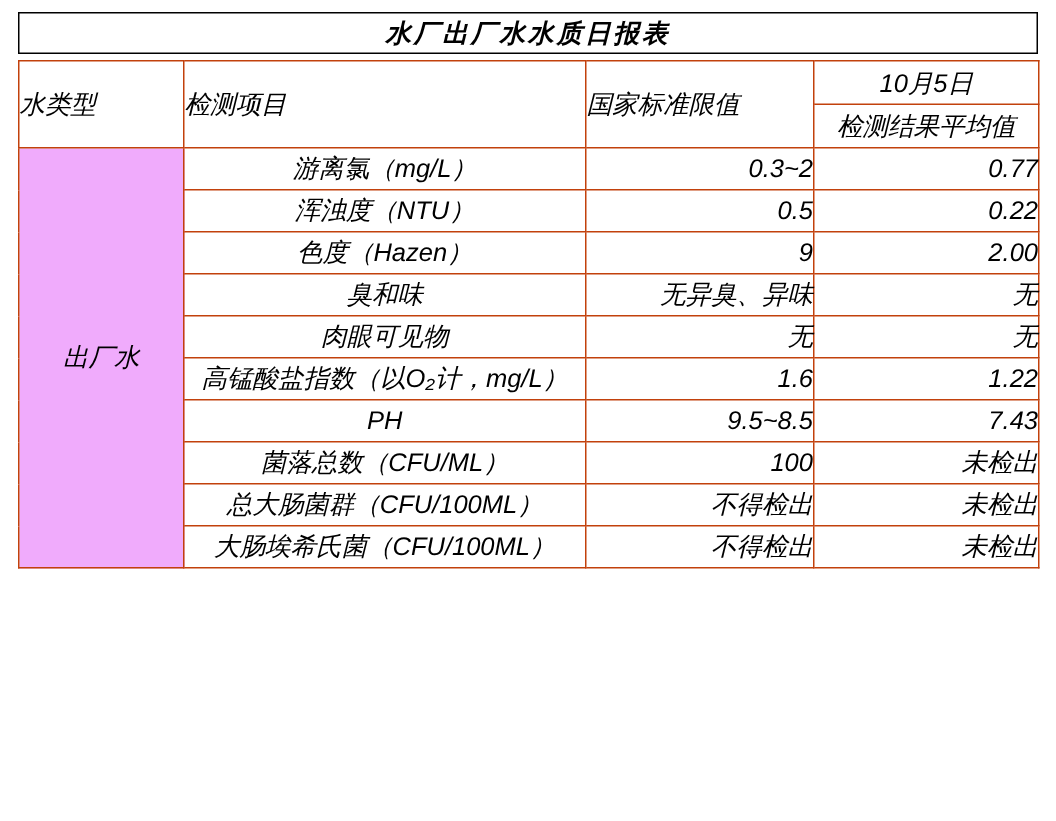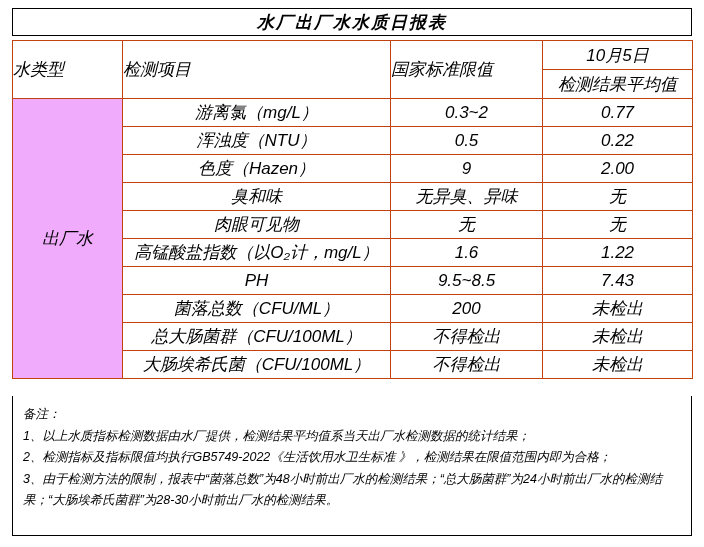--- a/index.html
+++ b/index.html
@@ -87,21 +87,21 @@
     font-size: 14px;
   }
   .item-cell {
     text-align: center;
     padding-left: 18px;
     vertical-align: middle;
     height: 28px;
     font-size: 13px;
   }
   .val-cell {
-    text-align: center;
+    text-align: right;
     vertical-align: middle;
     height: 28px;
     font-size: 13px;
     margin-top: 11px;
   }
   .notes {
     position: absolute;
     left: 12px;
     top: 396px;
     width: 680px;
@@ -176,36 +176,30 @@
         <td class="val-cell">1.6</td>
         <td class="val-cell">1.22</td>
       </tr>
       <tr>
         <td class="item-cell">PH</td>
         <td class="val-cell">9.5~8.5</td>
         <td class="val-cell">7.43</td>
       </tr>
       <tr>
         <td class="item-cell">菌落总数（CFU/ML）</td>
-        <td class="val-cell">200</td>
+        <td class="val-cell">100</td>
         <td class="val-cell">未检出</td>
       </tr>
       <tr>
         <td class="item-cell">总大肠菌群（CFU/100ML）</td>
         <td class="val-cell">不得检出</td>
         <td class="val-cell">未检出</td>
       </tr>
       <tr>
         <td class="item-cell">大肠埃希氏菌（CFU/100ML）</td>
         <td class="val-cell">不得检出</td>
         <td class="val-cell">未检出</td>
       </tr>
     </tbody>
   </table>
 
-  <div class="notes">
-    <p>备注：</p>
-    <p>1、以上水质指标检测数据由水厂提供，检测结果平均值系当天出厂水检测数据的统计结果；</p>
-    <p>2、检测指标及指标限值均执行GB5749-2022《生活饮用水卫生标准 》，检测结果在限值范围内即为合格；</p>
-    <p>3、由于检测方法的限制，报表中“菌落总数”为48小时前出厂水的检测结果；“总大肠菌群”为24小时前出厂水的检测结果；“大肠埃希氏菌群”为28-30小时前出厂水的检测结果。</p>
-  </div>
 
 </div>
 
 </body></html>

